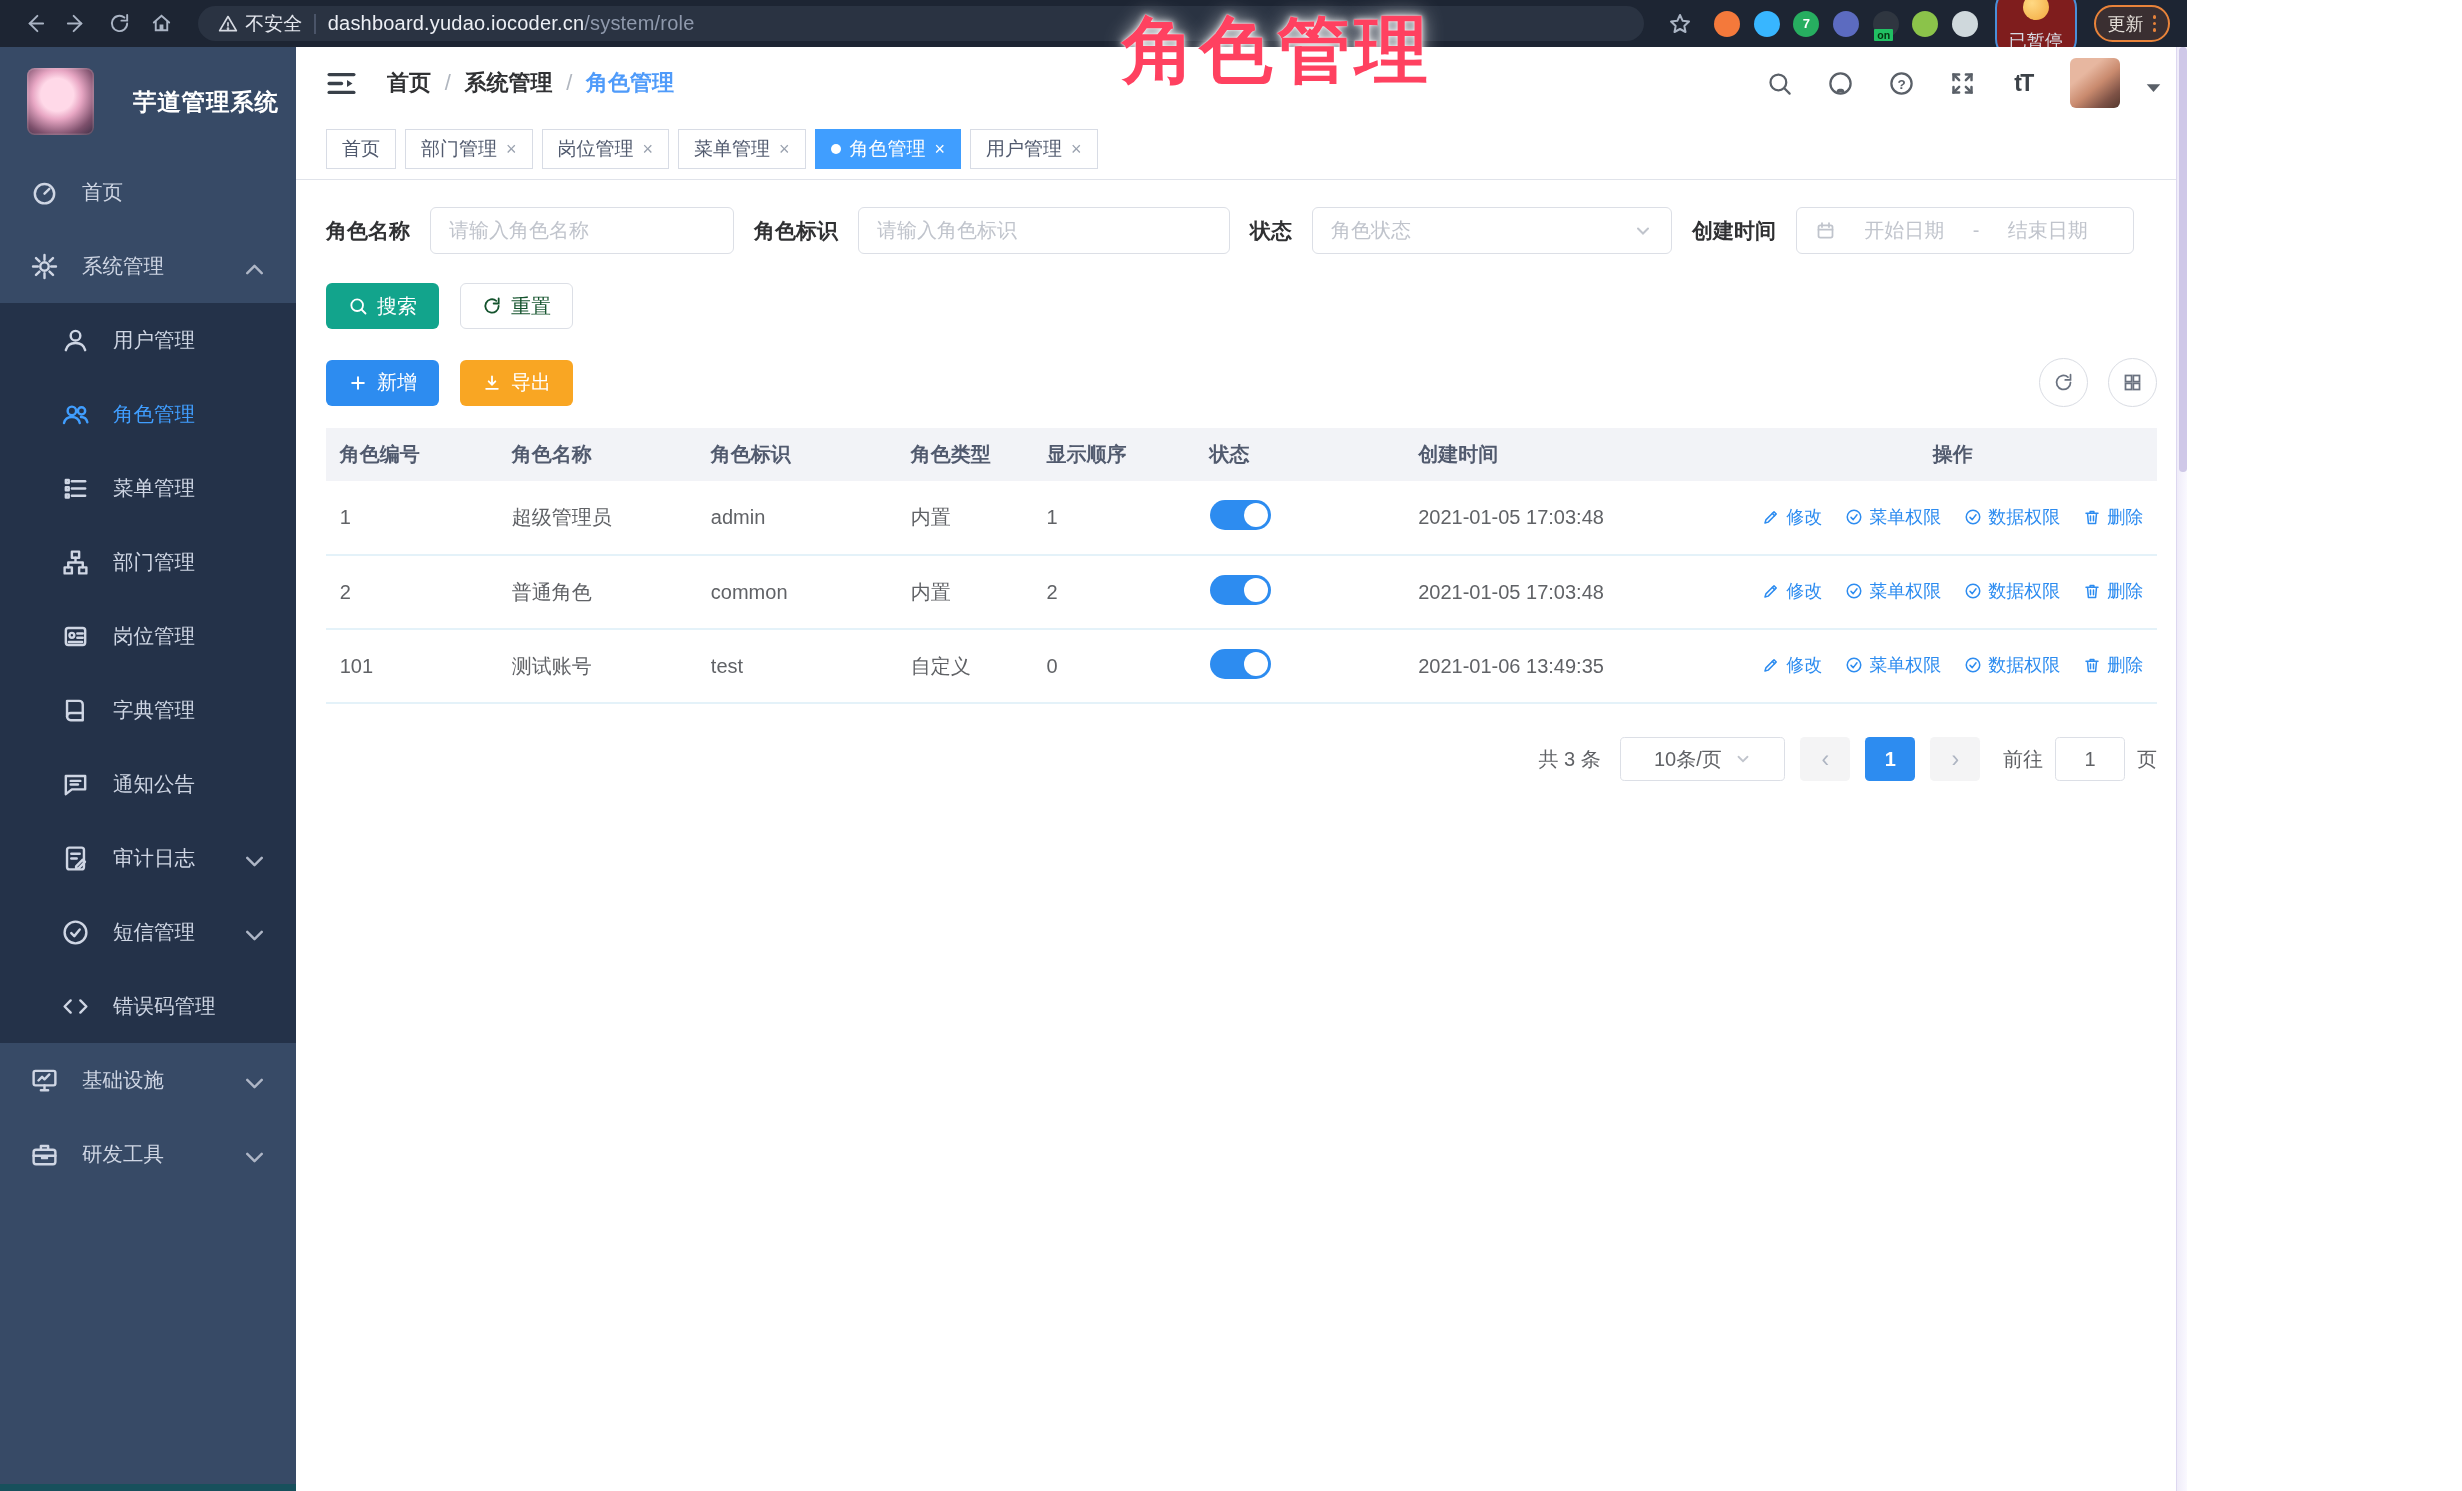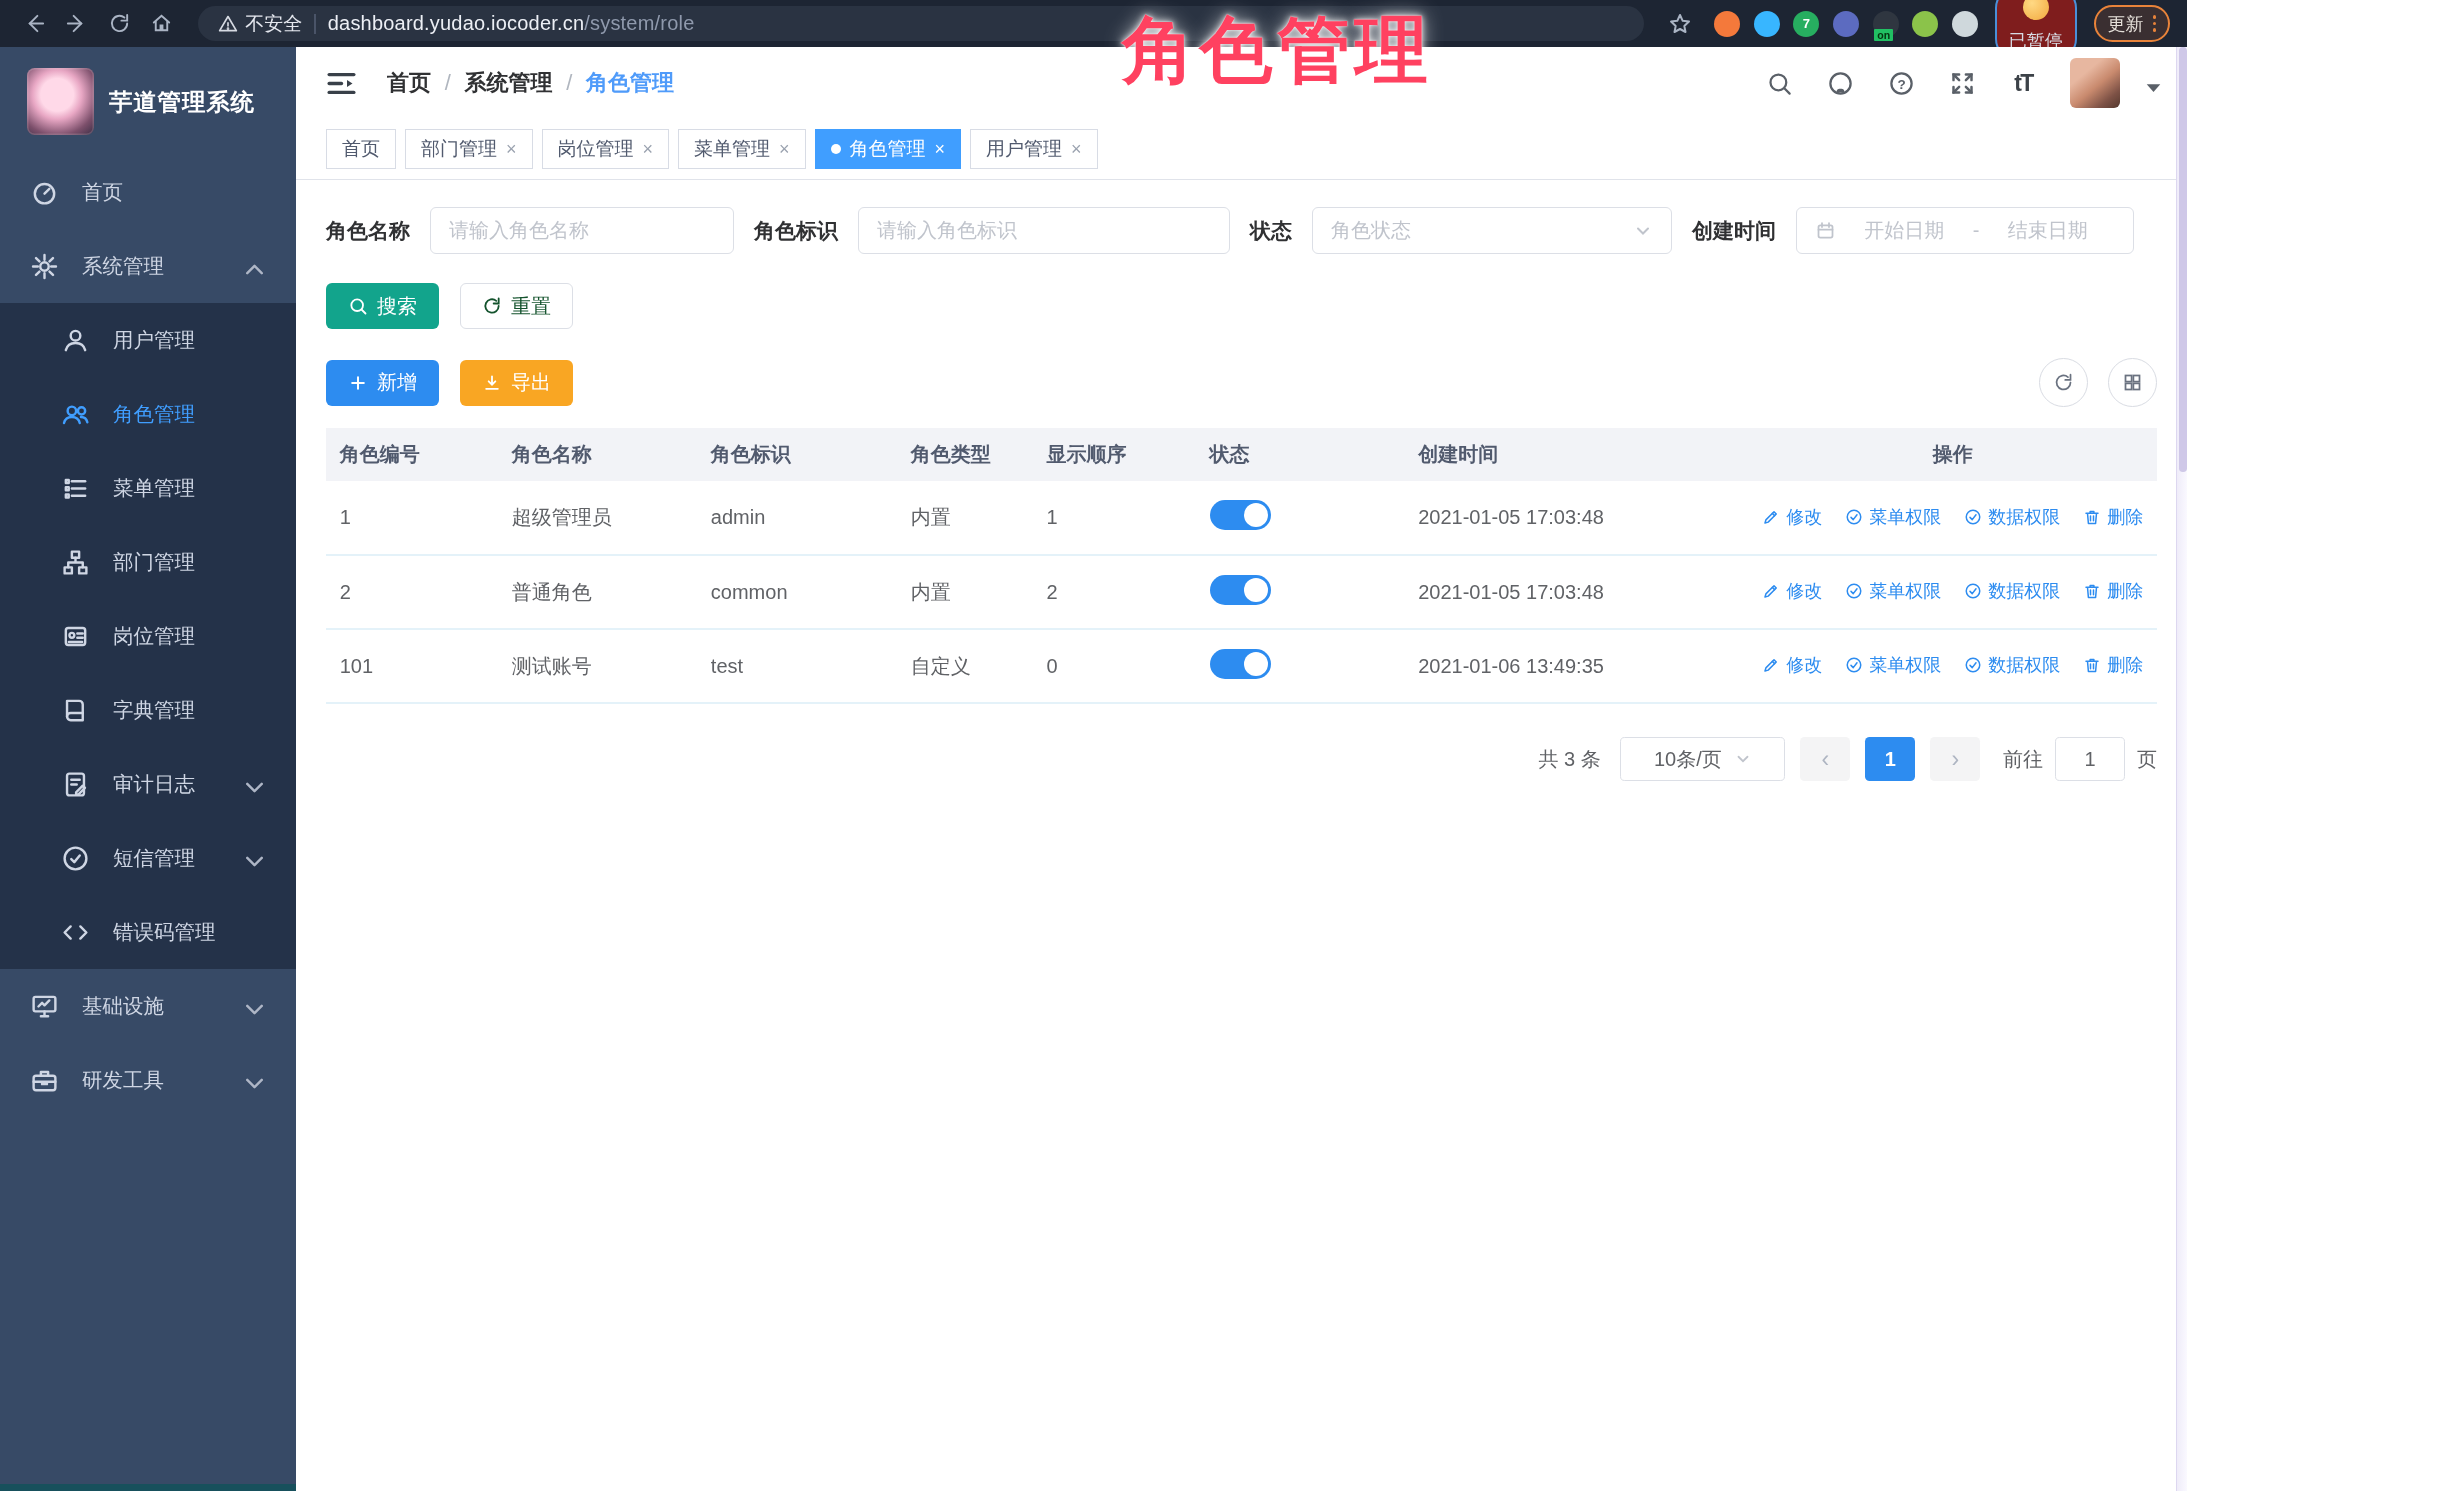--- a/index.html
+++ b/index.html
@@ -30,21 +30,21 @@
 
   
   .annotation { position:absolute; left:1122px; top:1.5px; z-index:60; font-size:73px; font-weight:700; letter-spacing:4.6px; color:#ff4160;
     text-shadow:0 0 7.6px rgba(255,255,255,.95), 0 0 20px rgba(255,255,255,.8), 0 0 1.5px #fff; pointer-events:none; }
 
   
   .app { display:flex; height:1445px; position:relative; }
 
   
   .sidebar { width:296px; background:#374a66; flex-shrink:0; display:flex; flex-direction:column; position:relative; }
-  .logo-row { display:flex; align-items:center; padding:21px 0 20px 27px; gap:15px; }
+  .logo-row { display:flex; align-items:center; padding:21px 0 20px 27px; gap:39px; }
   .logo-img { width:67px; height:67px; border-radius:7.6px; background:radial-gradient(circle at 45% 40%, #ffd9e8 0 30%, #e8a7c4 45%, #7c4f6b 75%, #3a2d44); box-shadow:0 0 0 1.5px rgba(255,255,255,.15) inset; }
   .logo-title { color:#ffffff; font-size:23.5px; font-weight:700; letter-spacing:0.8px; }
   .menu { flex:1; }
   .side-item { height:74px; display:flex; align-items:center; color:#cfd6e4; font-size:20.5px; cursor:pointer; padding-left:30px; position:relative; }
   .side-item .ic { width:29px; height:29px; margin-right:23px; flex-shrink:0; }
   .side-item.sub { padding-left:61px; background:#243249; }
   .side-item.active { color:#409eff; }
   .side-item .chev { position:absolute; right:33px; width:23px; height:23px; color:#aeb6c6; }
   .mono-ic { width:29px; margin-right:23px; font-family:"Liberation Mono","DejaVu Sans Mono",monospace; font-size:13.7px; letter-spacing:-0.8px; color:#cfd6e4; flex-shrink:0; }
   .side-strip { height:7.6px; background:#17505c; }
@@ -271,20 +271,28 @@
               <path d="M13.5 9.5H18M13.5 13h4.5M6.5 16.5h11"></path>
             </svg>
             <span>岗位管理</span>
           </div>
           <div class="side-item sub">
             <svg class="ic" viewBox="0 0 24 24" fill="none" stroke="currentColor" stroke-width="2" stroke-linecap="round" stroke-linejoin="round">
               <path d="M5 4h10a3 3 0 0 1 3 3v13H8a3 3 0 0 1-3-3z"></path>
               <path d="M5 17a3 3 0 0 1 3-3h10"></path>
             </svg>
             <span>字典管理</span>
+          </div>
+          <div class="side-item sub">
+            <svg class="ic" viewBox="0 0 24 24" fill="none" stroke="currentColor" stroke-width="2" stroke-linecap="round" stroke-linejoin="round">
+              <path d="M4 5h16v11H9l-5 4z"></path>
+              <line x1="8" y1="9" x2="16" y2="9"></line>
+              <line x1="8" y1="12" x2="14" y2="12"></line>
+            </svg>
+            <span>通知公告</span>
           </div>
           <div class="side-item sub">
             <svg class="ic" viewBox="0 0 24 24" fill="none" stroke="currentColor" stroke-width="2" stroke-linecap="round" stroke-linejoin="round">
               <rect x="5" y="3" width="14" height="18" rx="2"></rect>
               <line x1="8.5" y1="8" x2="15.5" y2="8"></line>
               <line x1="8.5" y1="12" x2="13" y2="12"></line>
               <path d="M12.5 18.5l5.5-5.5 1.8 1.8-5.5 5.5h-1.8z"></path>
             </svg>
             <span>审计日志</span>
             <span class="chev"><svg class="ic" viewBox="0 0 24 24" fill="none" stroke="currentColor" stroke-width="2" stroke-linecap="round" stroke-linejoin="round">

